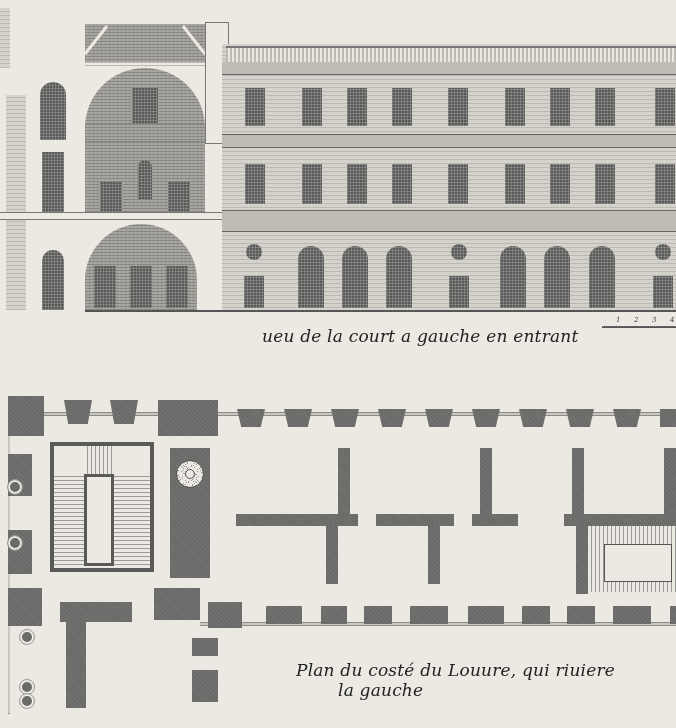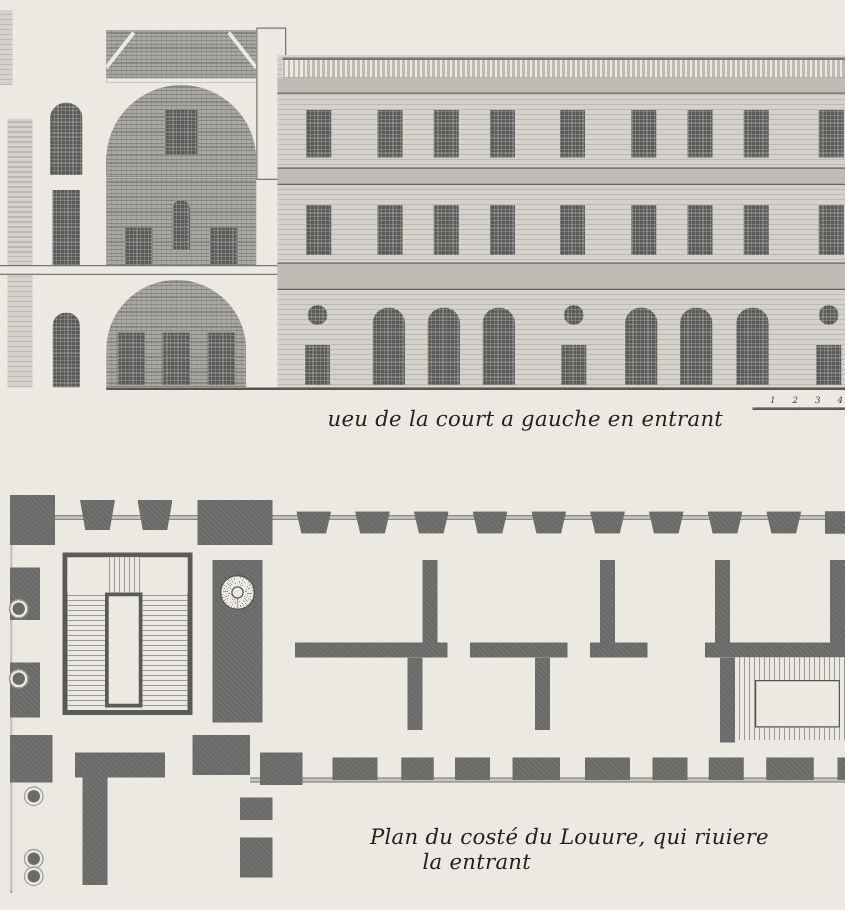--- a/index.html
+++ b/index.html
@@ -167,14 +167,14 @@
   <div class="abs hatch" style="left:613px;top:218px;width:38px;height:18px;"></div>
   <div class="abs hatch" style="left:670px;top:218px;width:6px;height:18px;"></div>
 
   <div class="abs" style="left:20px;top:242px;width:10px;height:10px;border-radius:50%;background:#6a6a68;border:2px solid #ebe9e2;outline:1px solid #999;"></div>
   <div class="abs" style="left:20px;top:292px;width:10px;height:10px;border-radius:50%;background:#6a6a68;border:2px solid #ebe9e2;outline:1px solid #999;"></div>
   <div class="abs" style="left:20px;top:306px;width:10px;height:10px;border-radius:50%;background:#6a6a68;border:2px solid #ebe9e2;outline:1px solid #999;"></div>
 </div>
 
 <div class="abs caption" style="left:296px;top:660px;width:380px;">
   <div>Plan du costé du Louure, qui riuiere</div>
-  <div style="padding-left:42px;">la entrant</div>
+  <div style="padding-left:42px;">la gauche</div>
 </div>
 
 </body></html>

